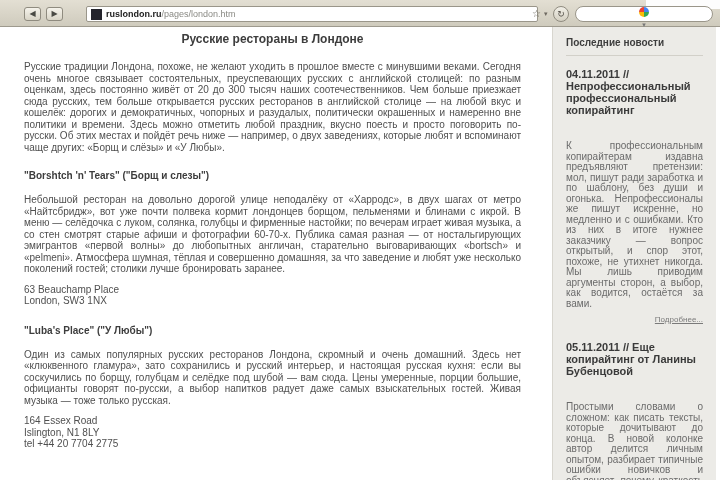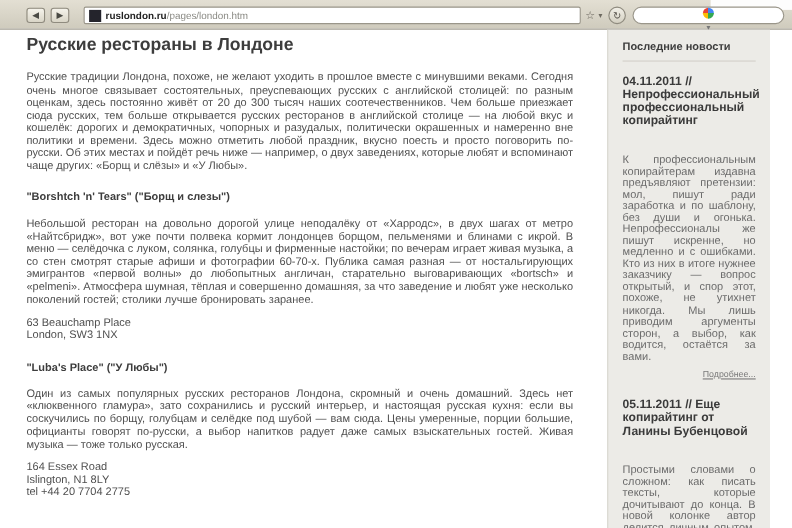--- a/index.html
+++ b/index.html
@@ -16,21 +16,21 @@
   }
   .corner-white { position:absolute; right:0; top:0; width:74px; height:9px; background:#fdfdfd; }
   .nav-btn {
     position:absolute; top:7px; width:17px; height:14px;
     background:linear-gradient(#f5f3eb,#d9d5c7); border:1px solid #8f8b7f; border-radius:3px;
     display:flex; align-items:center; justify-content:center;
     font-size:8px; color:#4a4a44; line-height:1;
   }
   .nav-back { left:24px; } .nav-fwd { left:46px; }
   .urlbar {
-    position:absolute; left:76px; top:6px; width:452px; height:16px;
+    position:absolute; left:86px; top:6px; width:452px; height:16px;
     background:#fff; border:1px solid #9a968a; border-radius:2px;
     display:flex; align-items:center; padding:0 4px; gap:4px;
   }
   .favicon { width:11px; height:11px; background:#24242c; flex:0 0 auto; }
   .url-text { font-size:9px; white-space:nowrap; overflow:hidden; }
   .url-host { color:#222; font-weight:bold; }
   .url-path { color:#8a8a84; }
   .tb-star { position:absolute; left:532px; top:8px; font-size:10px; color:#6d6960; }
   .tb-caret { position:absolute; left:544px; top:10px; font-size:7px; color:#6d6960; }
   .tb-refresh {
@@ -44,27 +44,27 @@
     display:flex; align-items:center; padding:0 6px; gap:4px;flex-direction:column;
   }
   .gball {
     width:10px; height:10px; border-radius:50%; flex:0 0 auto;
     background:conic-gradient(#4285f4 0 25%, #34a853 25% 50%, #fbbc05 50% 75%, #ea4335 75% 100%);
   }
   .gcaret { font-size:7px; color:#777; }
   .gtext { font-size:9px; color:#8e8e88; }
   
   .main { position:absolute; left:24px; top:32px; width:497px; color:#4f4f4f; }
-  .page-title { font-size:16px; font-weight:bold; color:#3d3d3d; margin:0 0 15px; }
+  .page-title { font-size:12px; font-weight:bold; color:#3d3d3d; margin:0 0 15px;text-align:center; }
   .para { font-size:10px; line-height:11.5px; text-align:justify; margin:0; }
   .sub-heading { font-size:10px; font-weight:bold; color:#3d3d3d; margin:17px 0 13px; }
   .addr { font-size:10px; line-height:11.5px; margin:9px 0 18px; }
   
   .sidebar {
-    position:absolute; left:552px; top:27px; width:148px; height:453px;
+    position:absolute; left:552px; top:27px; width:164px; height:453px;
     background:#ecebe7; border-left:1px solid #d8d6cf; padding:10px 13px;
   }
   .sb-title {
     font-size:10px; font-weight:bold; color:#3d3d3d;
     padding-bottom:7px; border-bottom:1px solid #d2d0c9; margin-bottom:12px;
   }
   .news { margin-bottom:17px; }
   .news-head { font-size:11px; line-height:12px; color:#3a3a3a; font-weight:bold; }
   .news-date { font-weight:bold; }
   .news-body { font-size:10px; color:#6b6b6b; line-height:10.5px; text-align:justify; margin-top:25px; }

